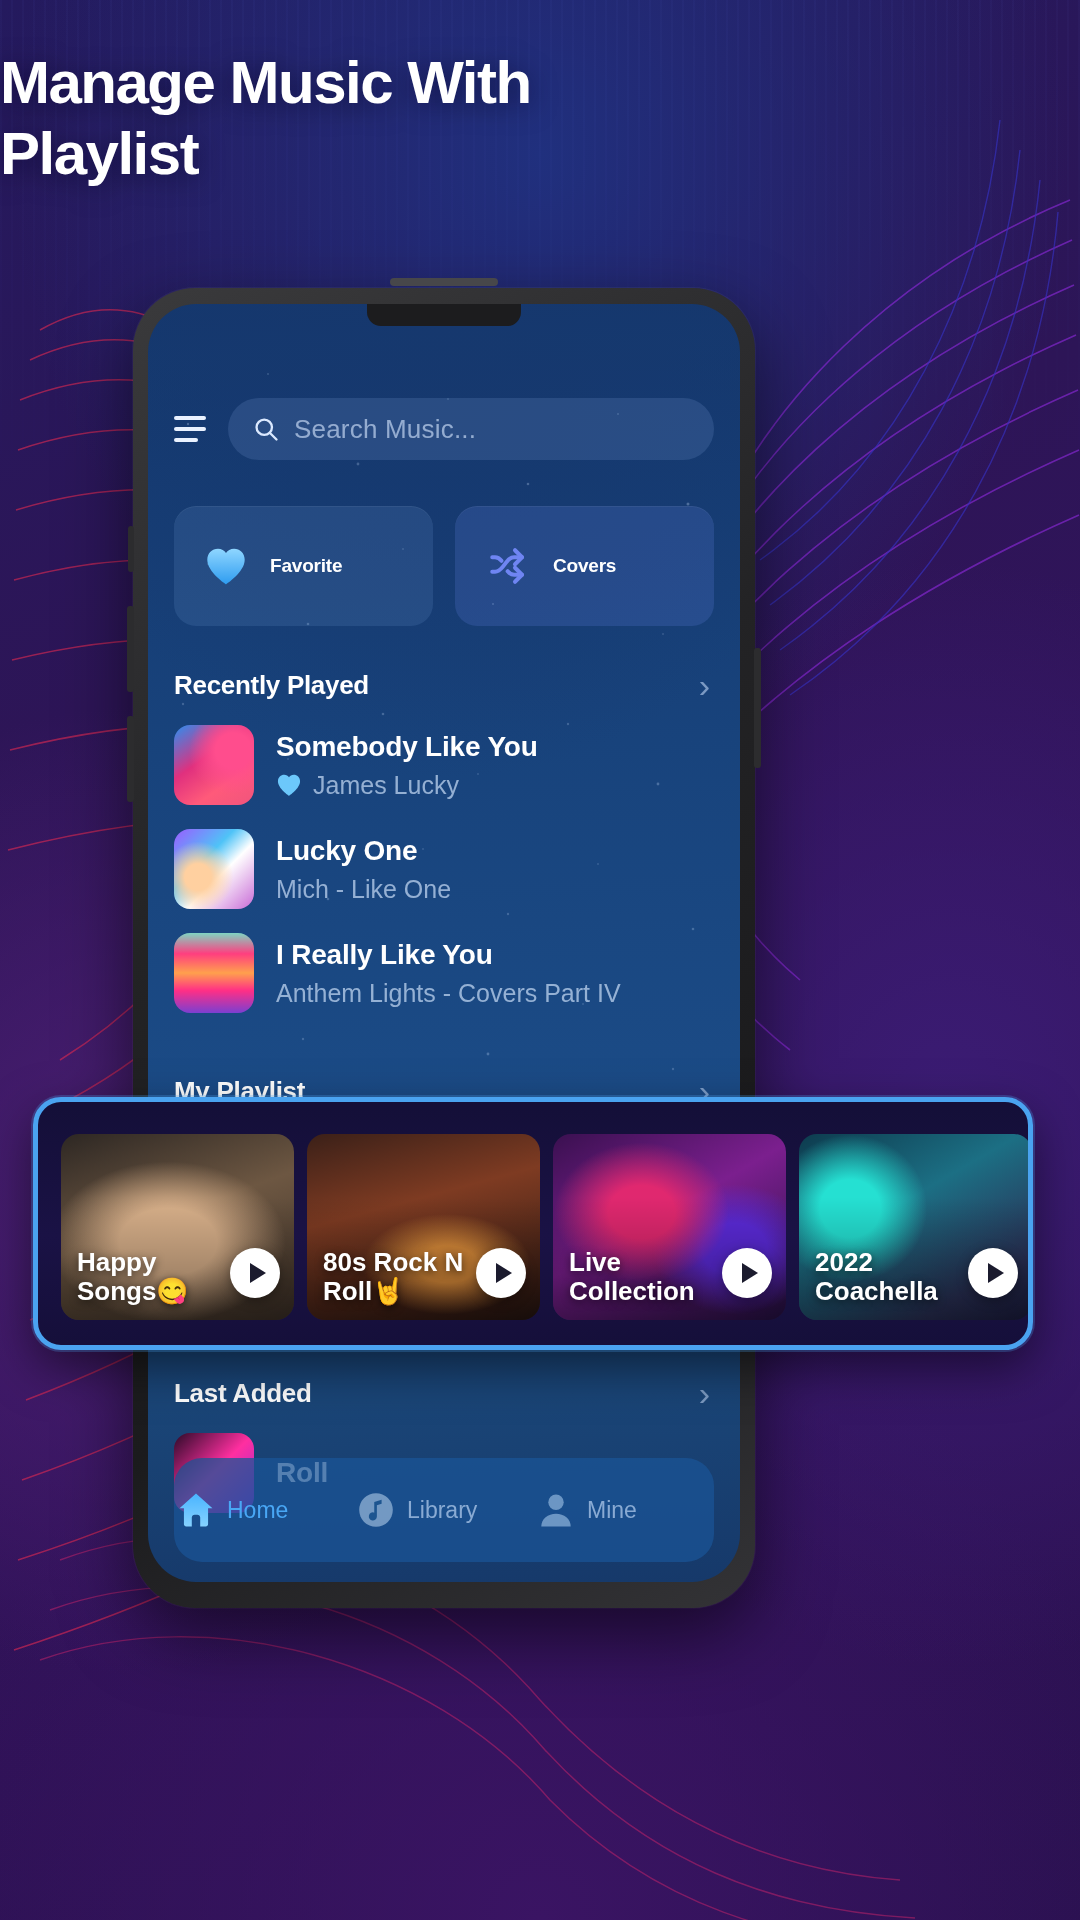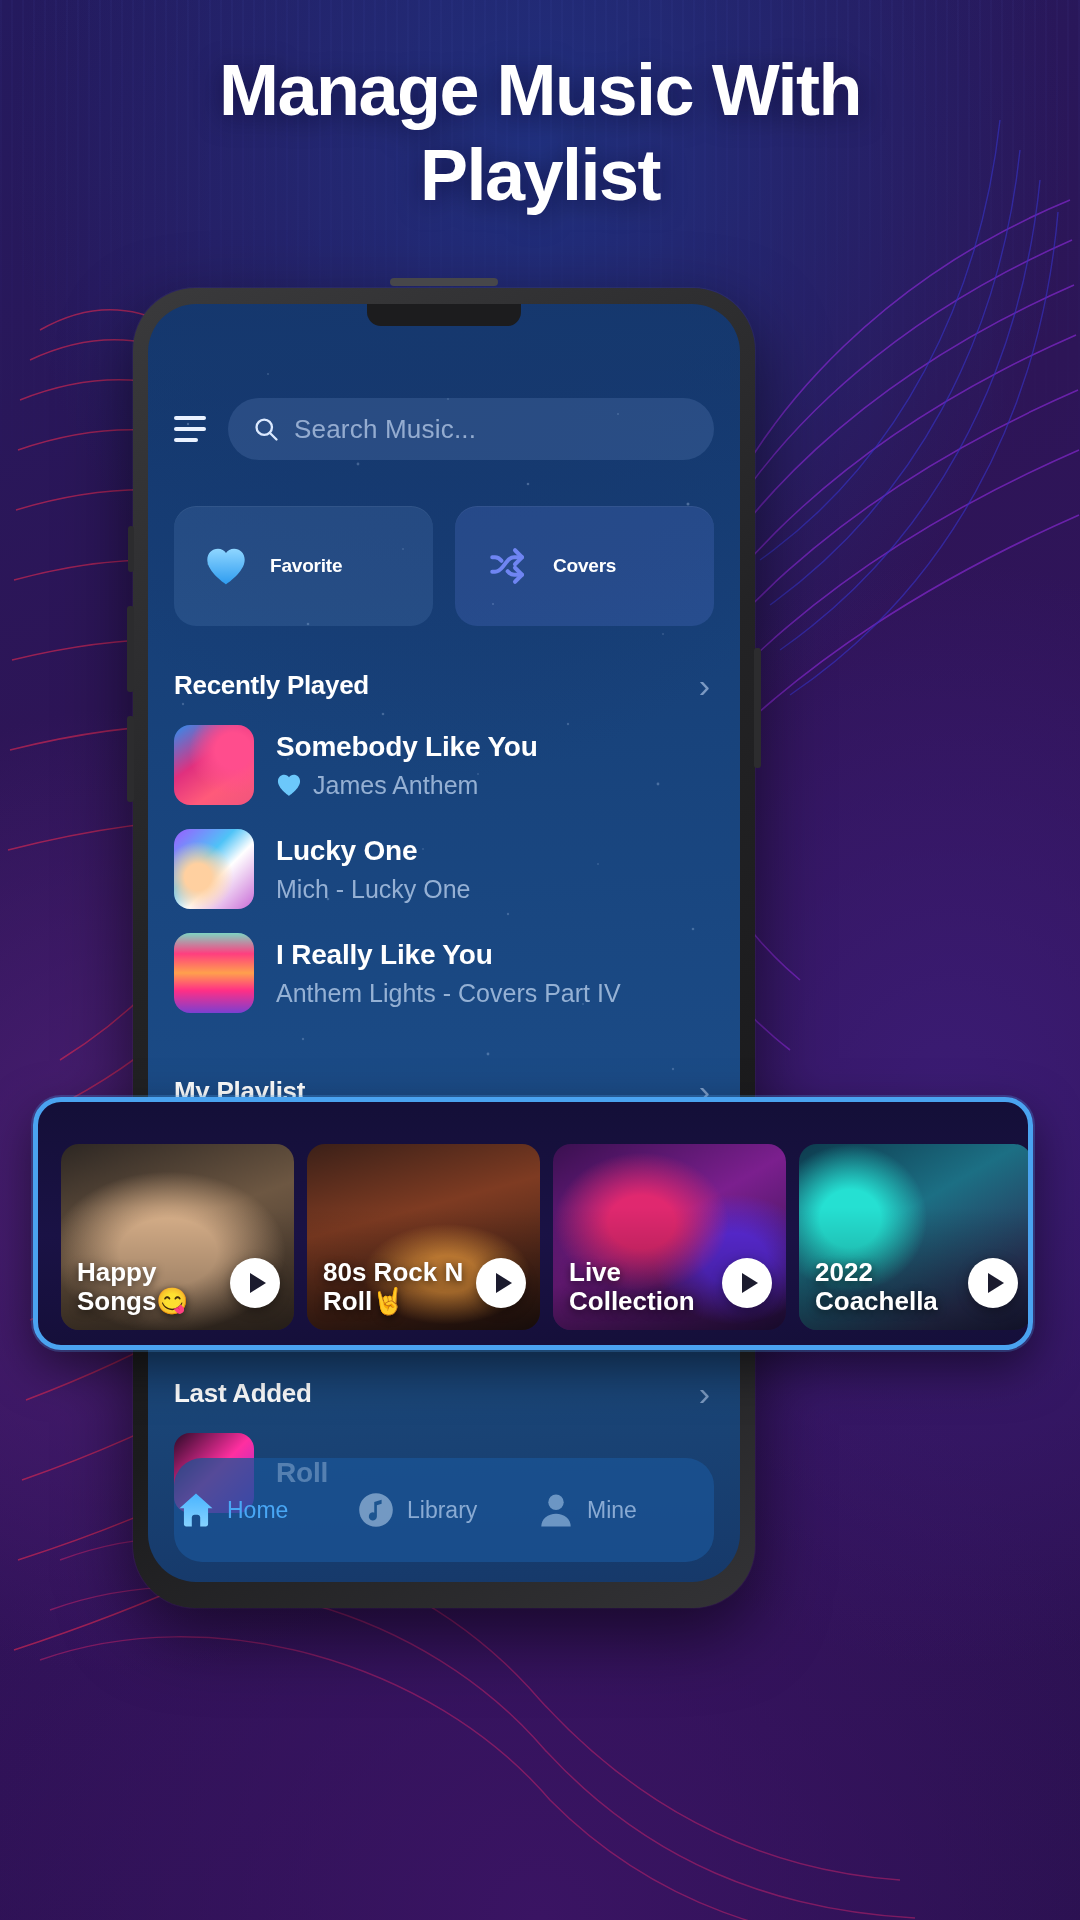--- a/index.html
+++ b/index.html
@@ -30,24 +30,23 @@
         rgba(0,0,0,0) 2px, rgba(0,0,0,0) 11px);
     opacity: .75;
     -webkit-mask-image: linear-gradient(180deg, rgba(0,0,0,.9), rgba(0,0,0,0) 92%);
             mask-image: linear-gradient(180deg, rgba(0,0,0,.9), rgba(0,0,0,0) 92%);
   }
   .wave-svg { position: absolute; inset: 0; width: 1080px; height: 1920px; pointer-events: none; }
 
   
   .headline {
     position: absolute; left: 0; top: 48px; width: 1080px;
-    text-align: center;
     color: #ffffff;
     font-weight: 700;
-    font-size: 72px;
+    font-size: 60px;
     line-height: 1.18;
     letter-spacing: -1.5px;
     text-shadow: 0 4px 26px rgba(10,6,40,.55);
     z-index: 6;
   }
   .headline .l2 { display: block; }
 
   
   #phone {
     position: absolute;
@@ -159,21 +158,21 @@
 
   
   #carousel {
     position: absolute;
     left: 33px; top: 1097px;
     width: 1000px; height: 253px;
     border: 5px solid #4aa3f0;
     border-radius: 28px;
     background: linear-gradient(180deg,#140f38 0%, #1a1245 55%, #150f3a 100%);
     box-shadow: 0 0 0 2px rgba(74,163,240,.25), 0 18px 48px rgba(0,0,0,.5);
-    padding: 42px 0 0 0;
+    padding: 32px 0 0 0;
     overflow: hidden;
     z-index: 8;
   }
   .cards { display: flex; gap: 13px; padding-left: 23px; }
   .pcard {
     position: relative;
     width: 233px; height: 186px;
     border-radius: 18px;
     overflow: hidden;
     flex: 0 0 auto;
@@ -369,31 +368,31 @@
         </div>
 
         <div class="song">
           <div class="cover cov1"></div>
           <div class="song-meta">
             <span class="song-title">Somebody Like You</span>
             <span class="song-sub">
               <svg width="26" height="24" viewBox="0 0 24 22">
                 <path fill="#6cc8fb" d="M12 21S1.8 14.4 1.8 7.6C1.8 4 4.5 1.6 7.6 1.6c2 0 3.5 1 4.4 2.3.9-1.3 2.4-2.3 4.4-2.3 3.1 0 5.8 2.4 5.8 6 0 6.8-10.2 13.4-10.2 13.4z"></path>
               </svg>
-              <span>James Anthem</span>
+              <span>James Lucky</span>
             </span>
           </div>
         </div>
 
         <div class="song">
           <div class="cover cov2"></div>
           <div class="song-meta">
             <span class="song-title">Lucky One</span>
             <span class="song-sub">
-              <span>Mich - Lucky One</span>
+              <span>Mich - Like One</span>
             </span>
           </div>
         </div>
 
         <div class="song">
           <div class="cover cov3"></div>
           <div class="song-meta">
             <span class="song-title">I Really Like You</span>
             <span class="song-sub">
               <span>Anthem Lights - Covers Part IV</span>

